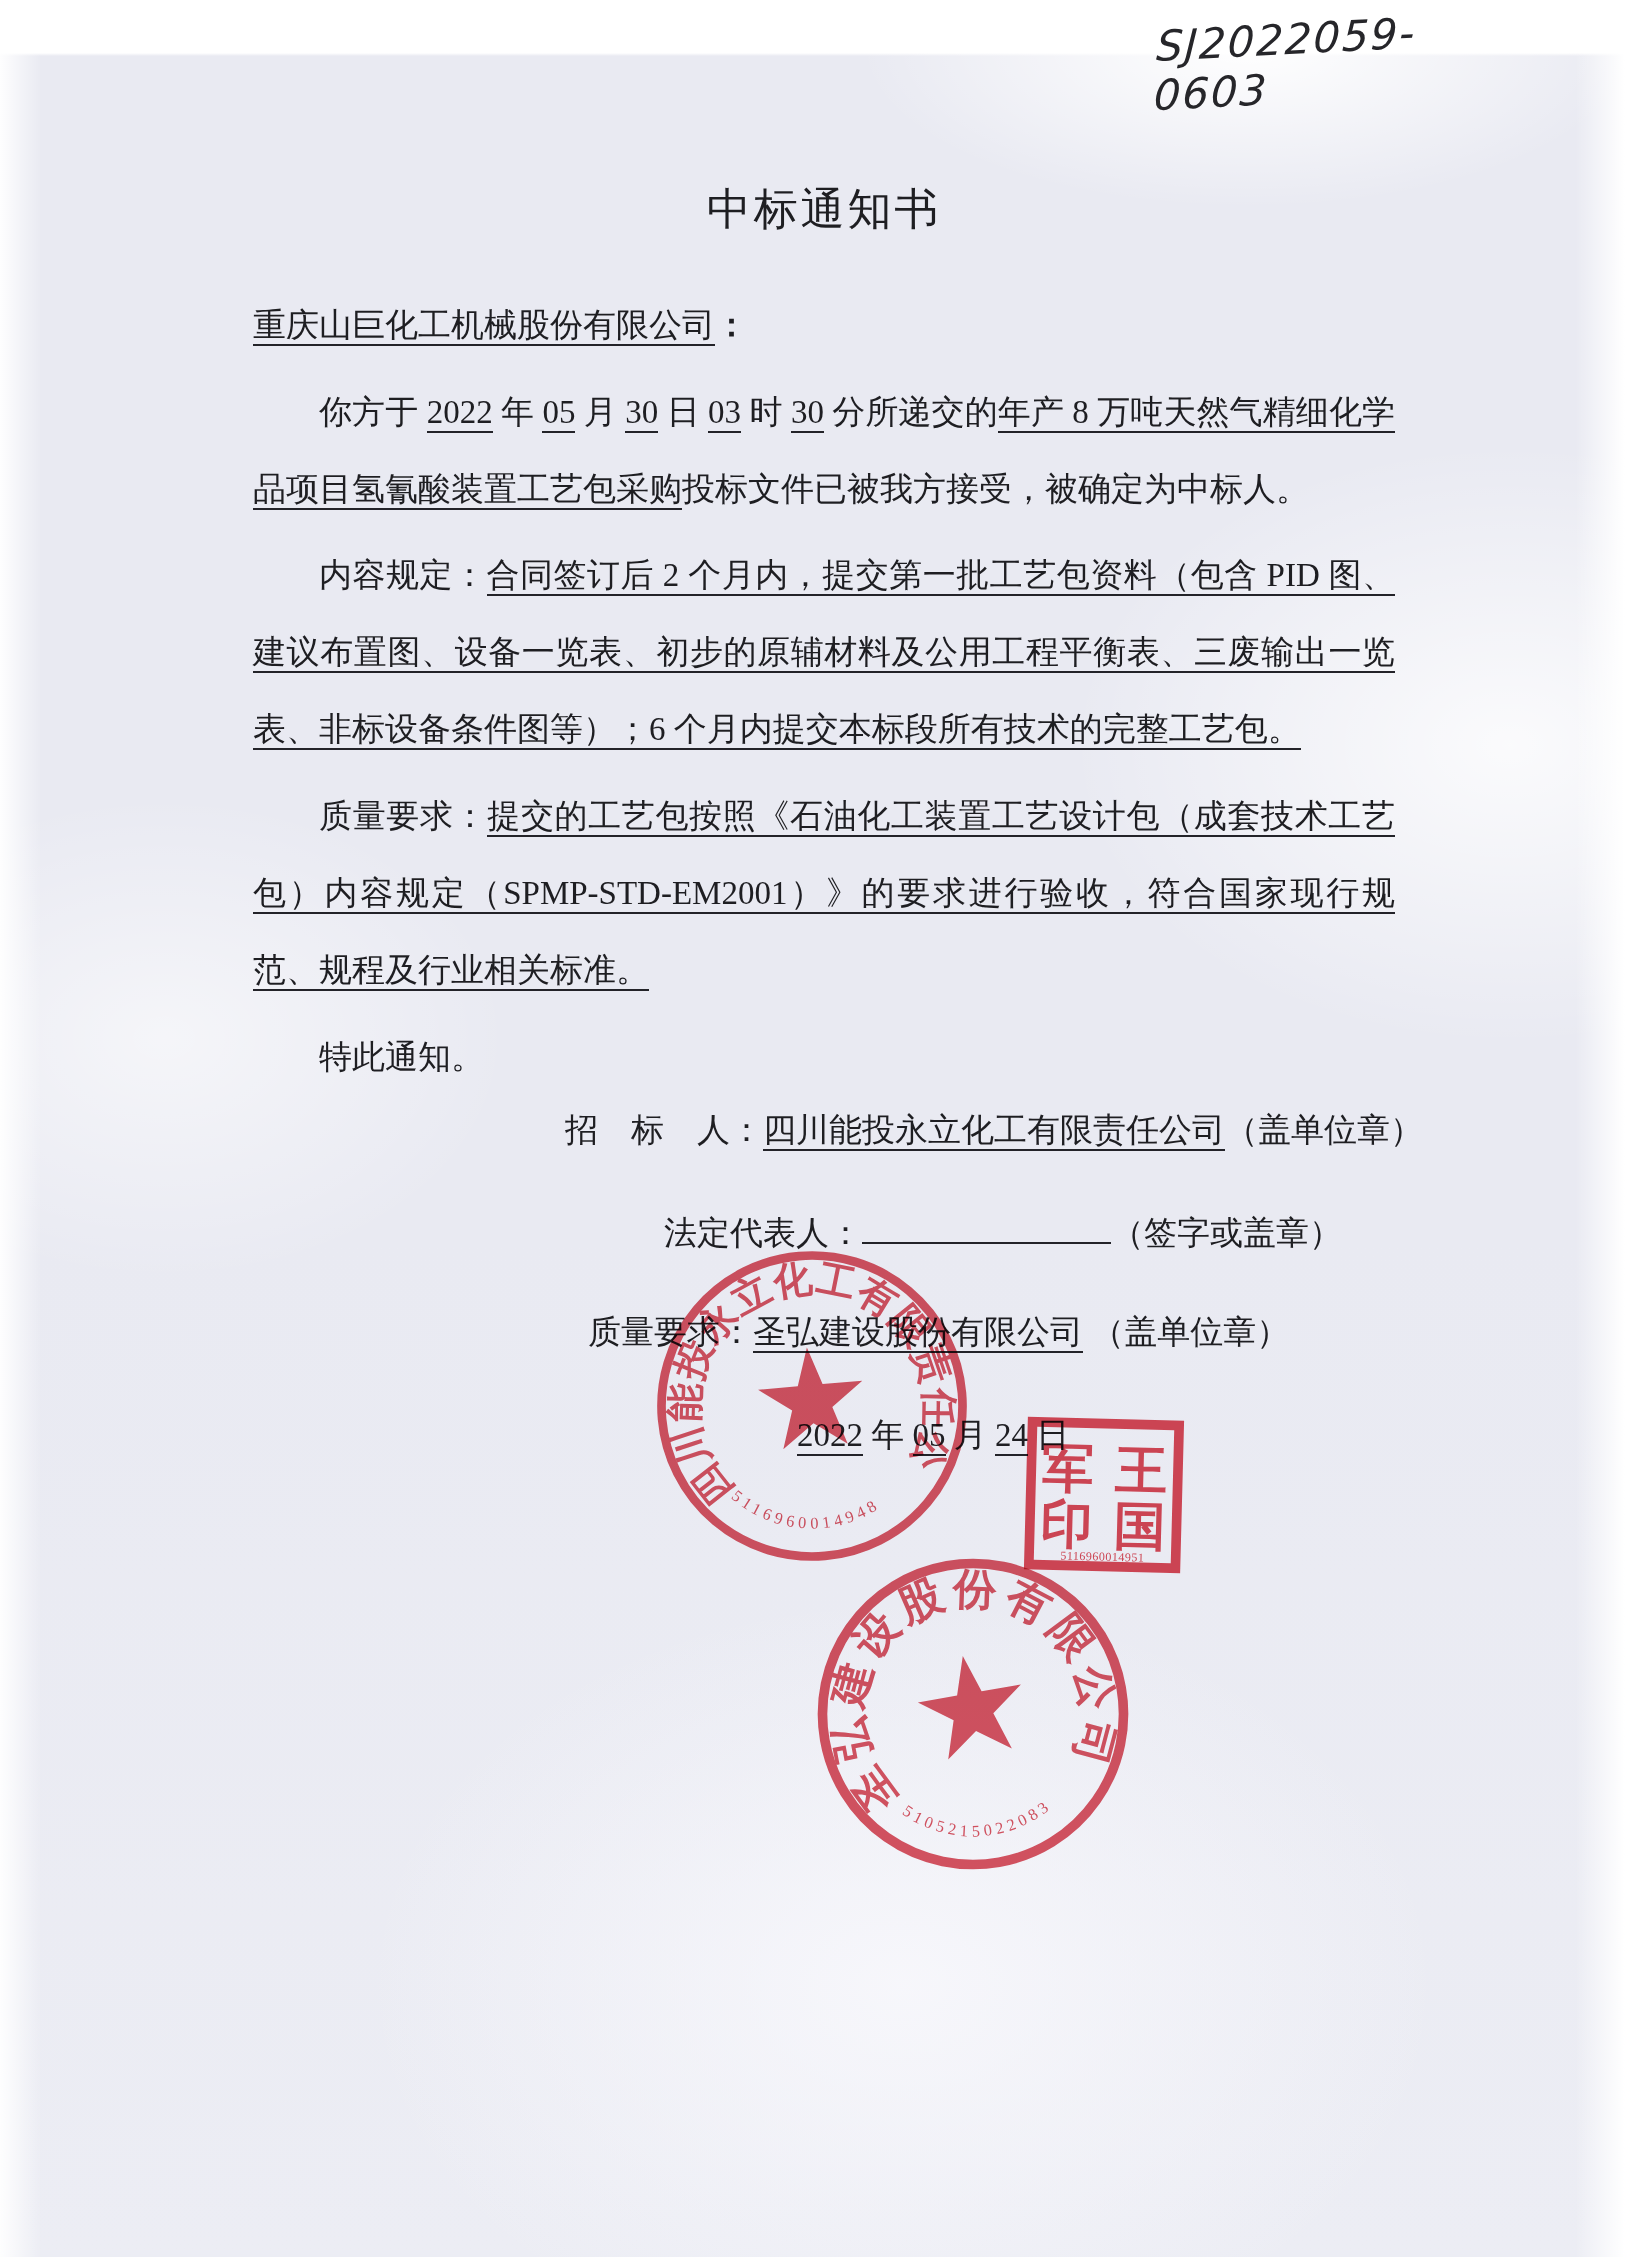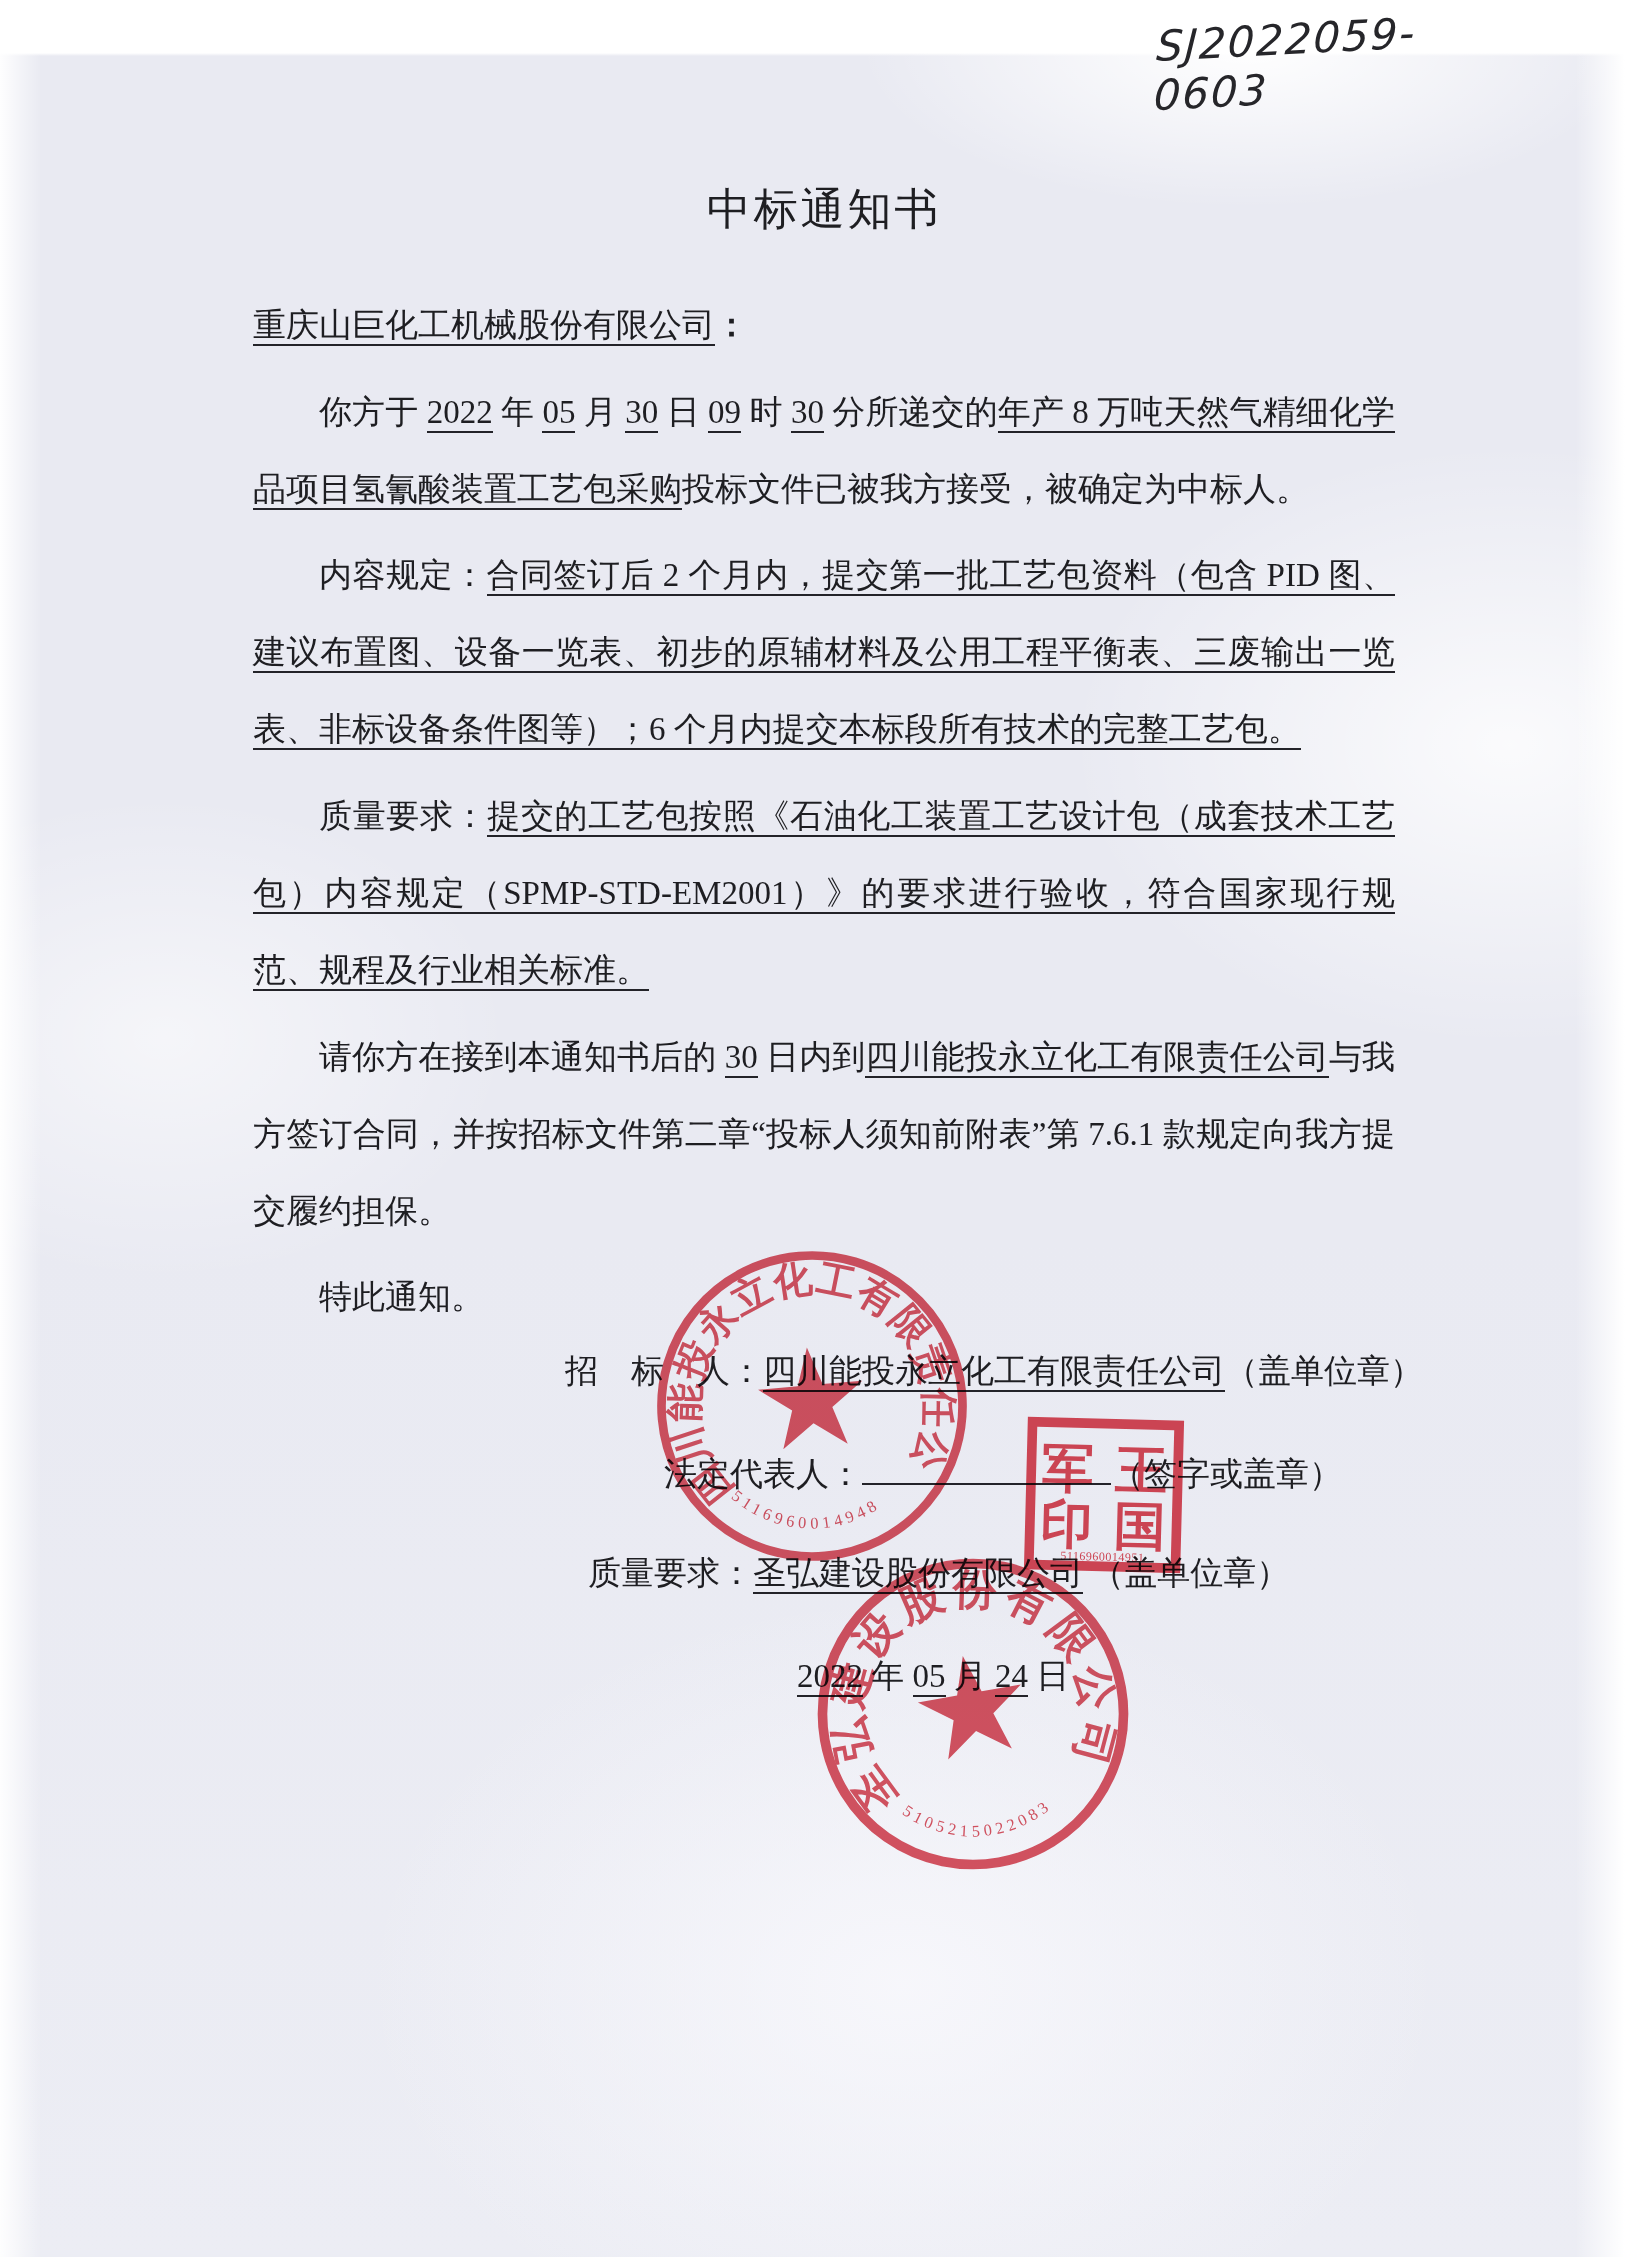--- a/index.html
+++ b/index.html
@@ -55,28 +55,27 @@
 
 <div class="page">
 
   <div class="handwriting">SJ2022059-0603</div>
 
   <div class="content">
     <h1 class="title">中标通知书</h1>
 
     <p class="recipient"><span class="b u">重庆山巨化工机械股份有限公司</span><span>：</span></p>
 
-    <p class="body-par"><span>你方于 </span><span class="u">2022</span><span> 年 </span><span class="u">05</span><span> 月 </span><span class="u">30</span><span> 日 </span><span class="u">09</span><span> 时 </span><span class="u">30</span><span> 分所递交的</span><span class="b u">年产 8 万吨天然气精细化学品项目氢氰酸装置工艺包采购</span><span>投标文件已被我方接受，被确定为中标人。</span></p>
+    <p class="body-par"><span>你方于 </span><span class="u">2022</span><span> 年 </span><span class="u">05</span><span> 月 </span><span class="u">30</span><span> 日 </span><span class="u">03</span><span> 时 </span><span class="u">30</span><span> 分所递交的</span><span class="b u">年产 8 万吨天然气精细化学品项目氢氰酸装置工艺包采购</span><span>投标文件已被我方接受，被确定为中标人。</span></p>
 
 
     <p class="body-par"><span>内容规定：</span><span class="b u">合同签订后 2 个月内，提交第一批工艺包资料（包含 PID 图、建议布置图、设备一览表、初步的原辅材料及公用工程平衡表、三废输出一览表、非标设备条件图等）；6 个月内提交本标段所有技术的完整工艺包。</span></p>
 
     <p class="body-par"><span>质量要求：</span><span class="b u">提交的工艺包按照《石油化工装置工艺设计包（成套技术工艺包）内容规定（SPMP-STD-EM2001）》的要求进行验收，符合国家现行规范、规程及行业相关标准。</span></p>
 
-    <p class="body-par"><span>请你方在接到本通知书后的 </span><span class="u">30</span><span> 日内到</span><span class="b u">四川能投永立化工有限责任公司</span><span>与我方签订合同，并按招标文件第二章“投标人须知前附表”第 7.6.1 款规定向我方提交履约担保。</span></p>
 
     <p class="body-par"><span>特此通知。</span></p>
 
     <p class="sig-line sig-bidder"><span>招　标　人：</span><span class="b u">四川能投永立化工有限责任公司</span><span>（盖单位章）</span></p>
 
     <p class="sig-line sig-legal"><span>法定代表人：</span><span class="blank" style="width: 249px;"></span><span>（签字或盖章）</span></p>
 
     <p class="sig-line sig-agent"><span>质量要求：</span><span class="b u">圣弘建设股份有限公司</span><span> （盖单位章）</span></p>
 
     <p class="sig-line sig-date"><span class="u">2022</span><span> 年 </span><span class="u">05</span><span> 月 </span><span class="u">24</span><span> 日</span></p>

